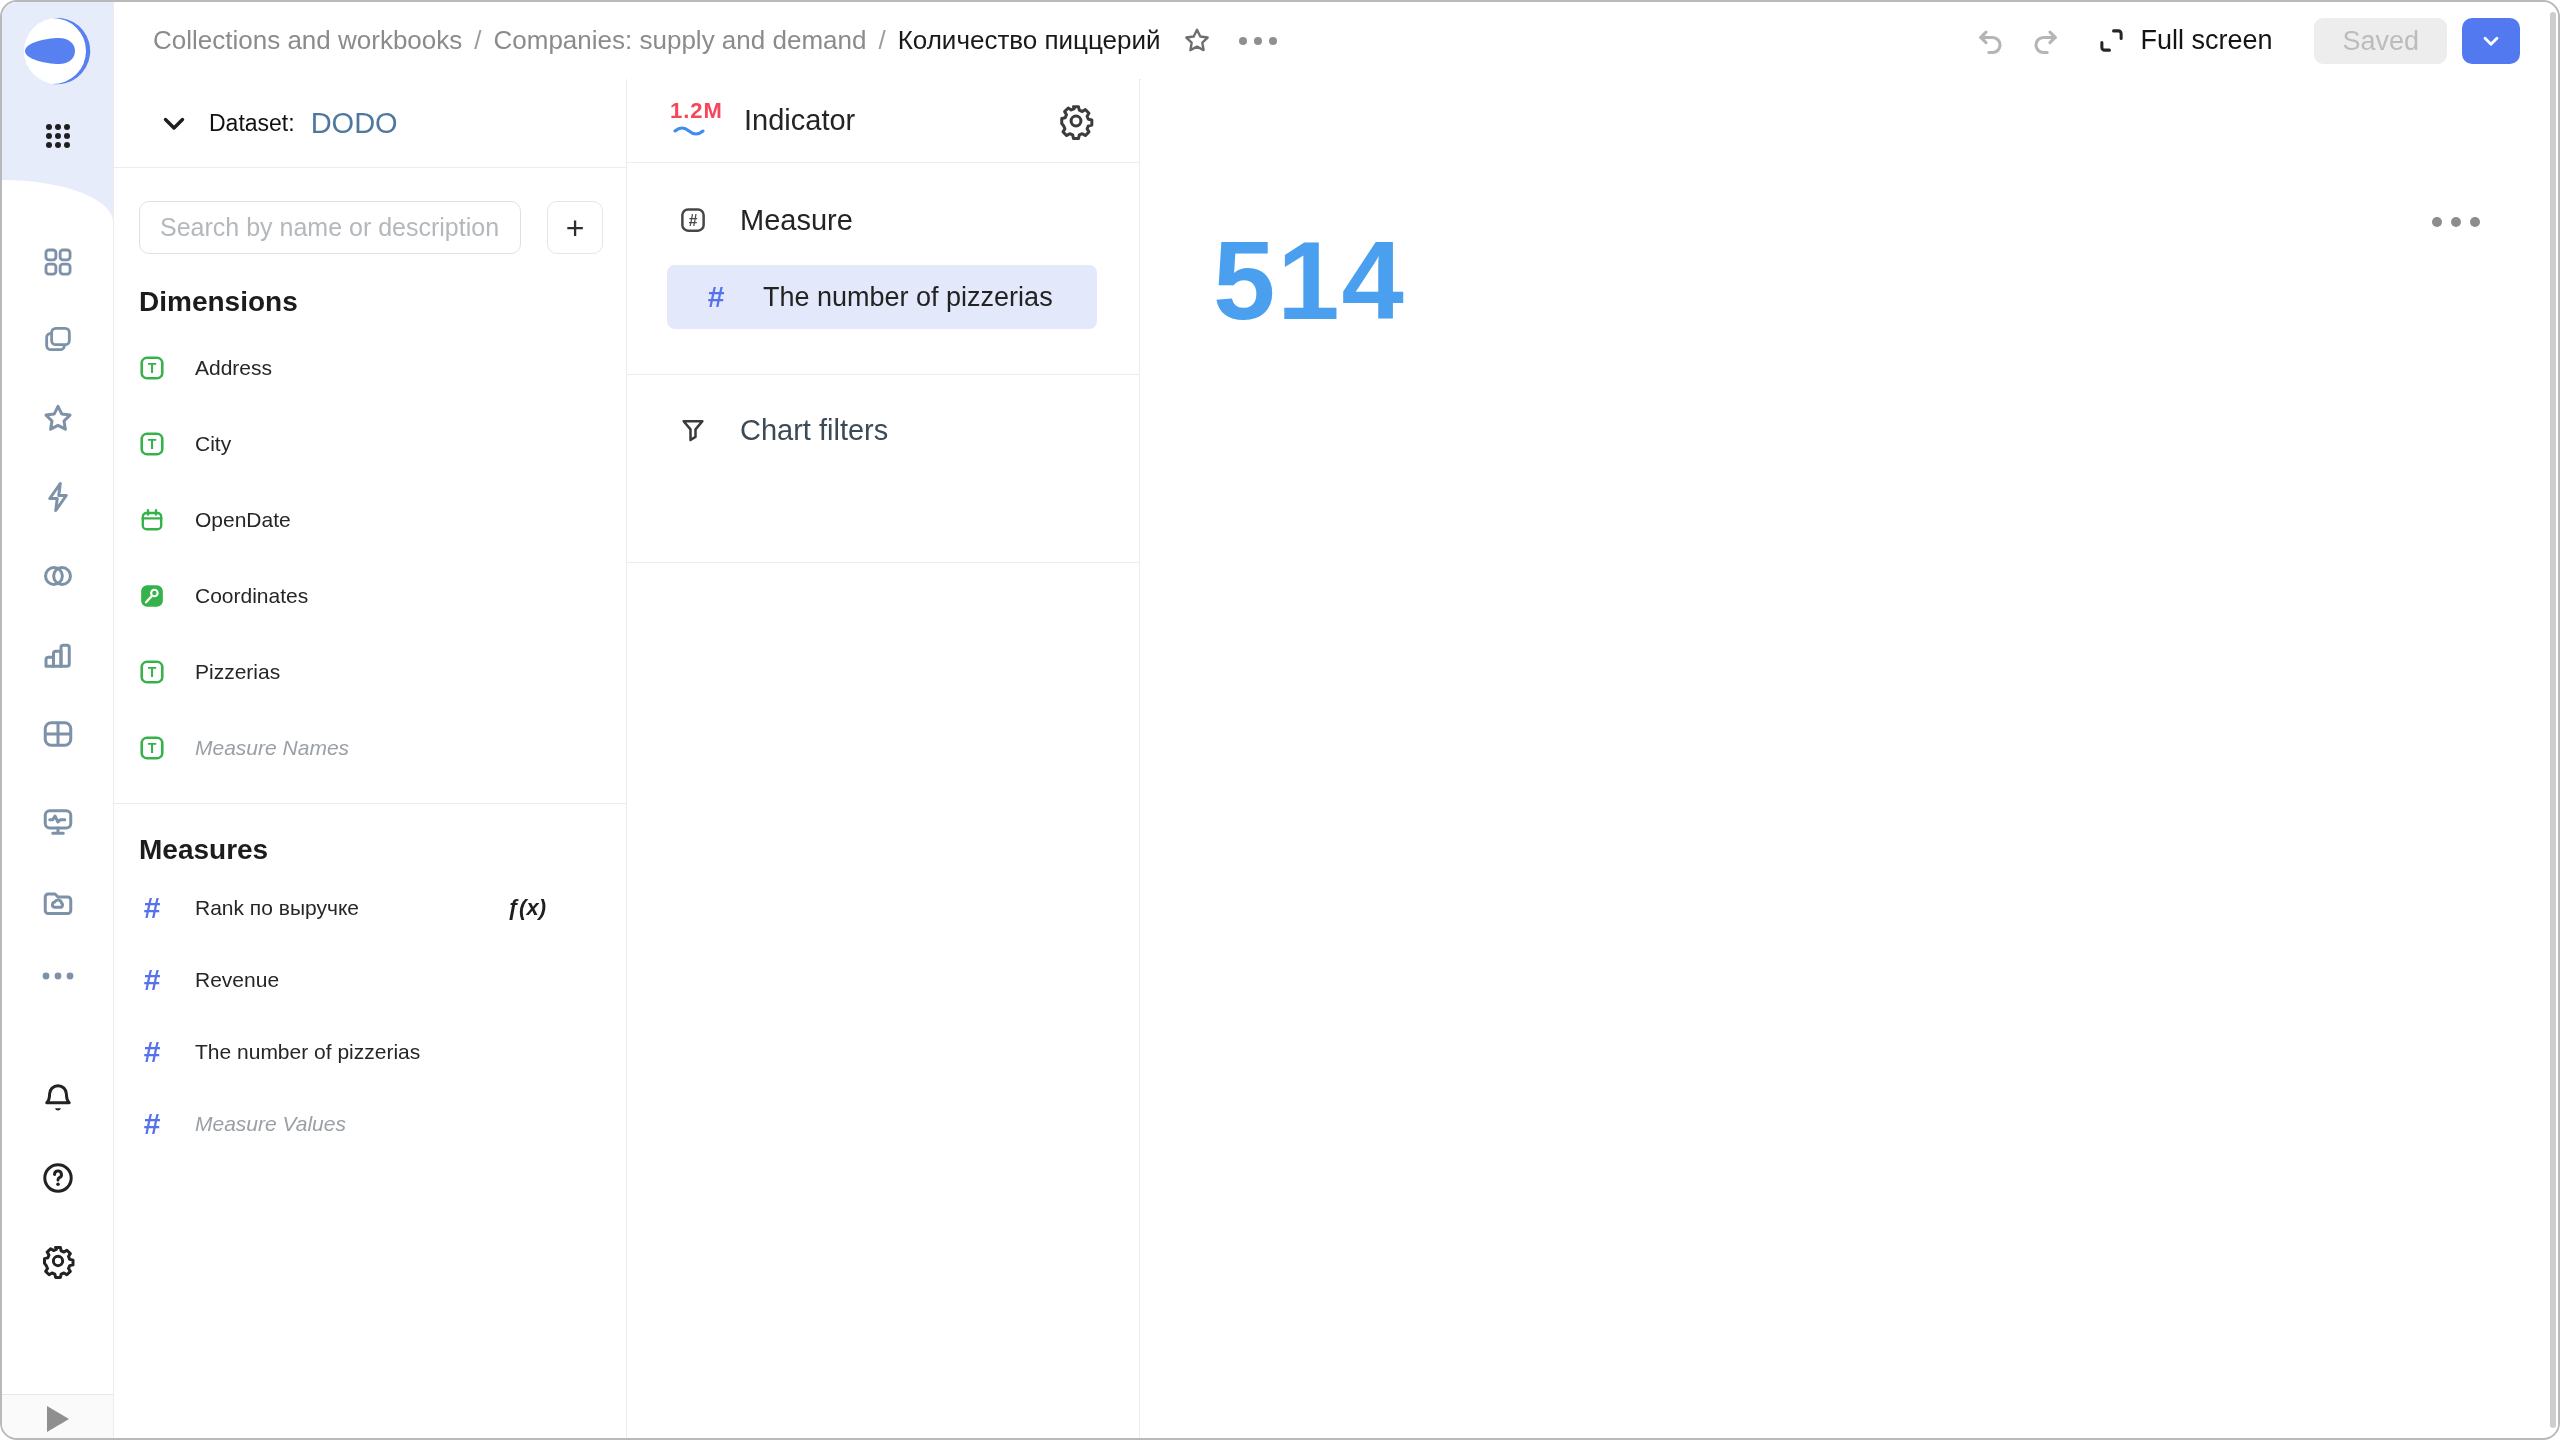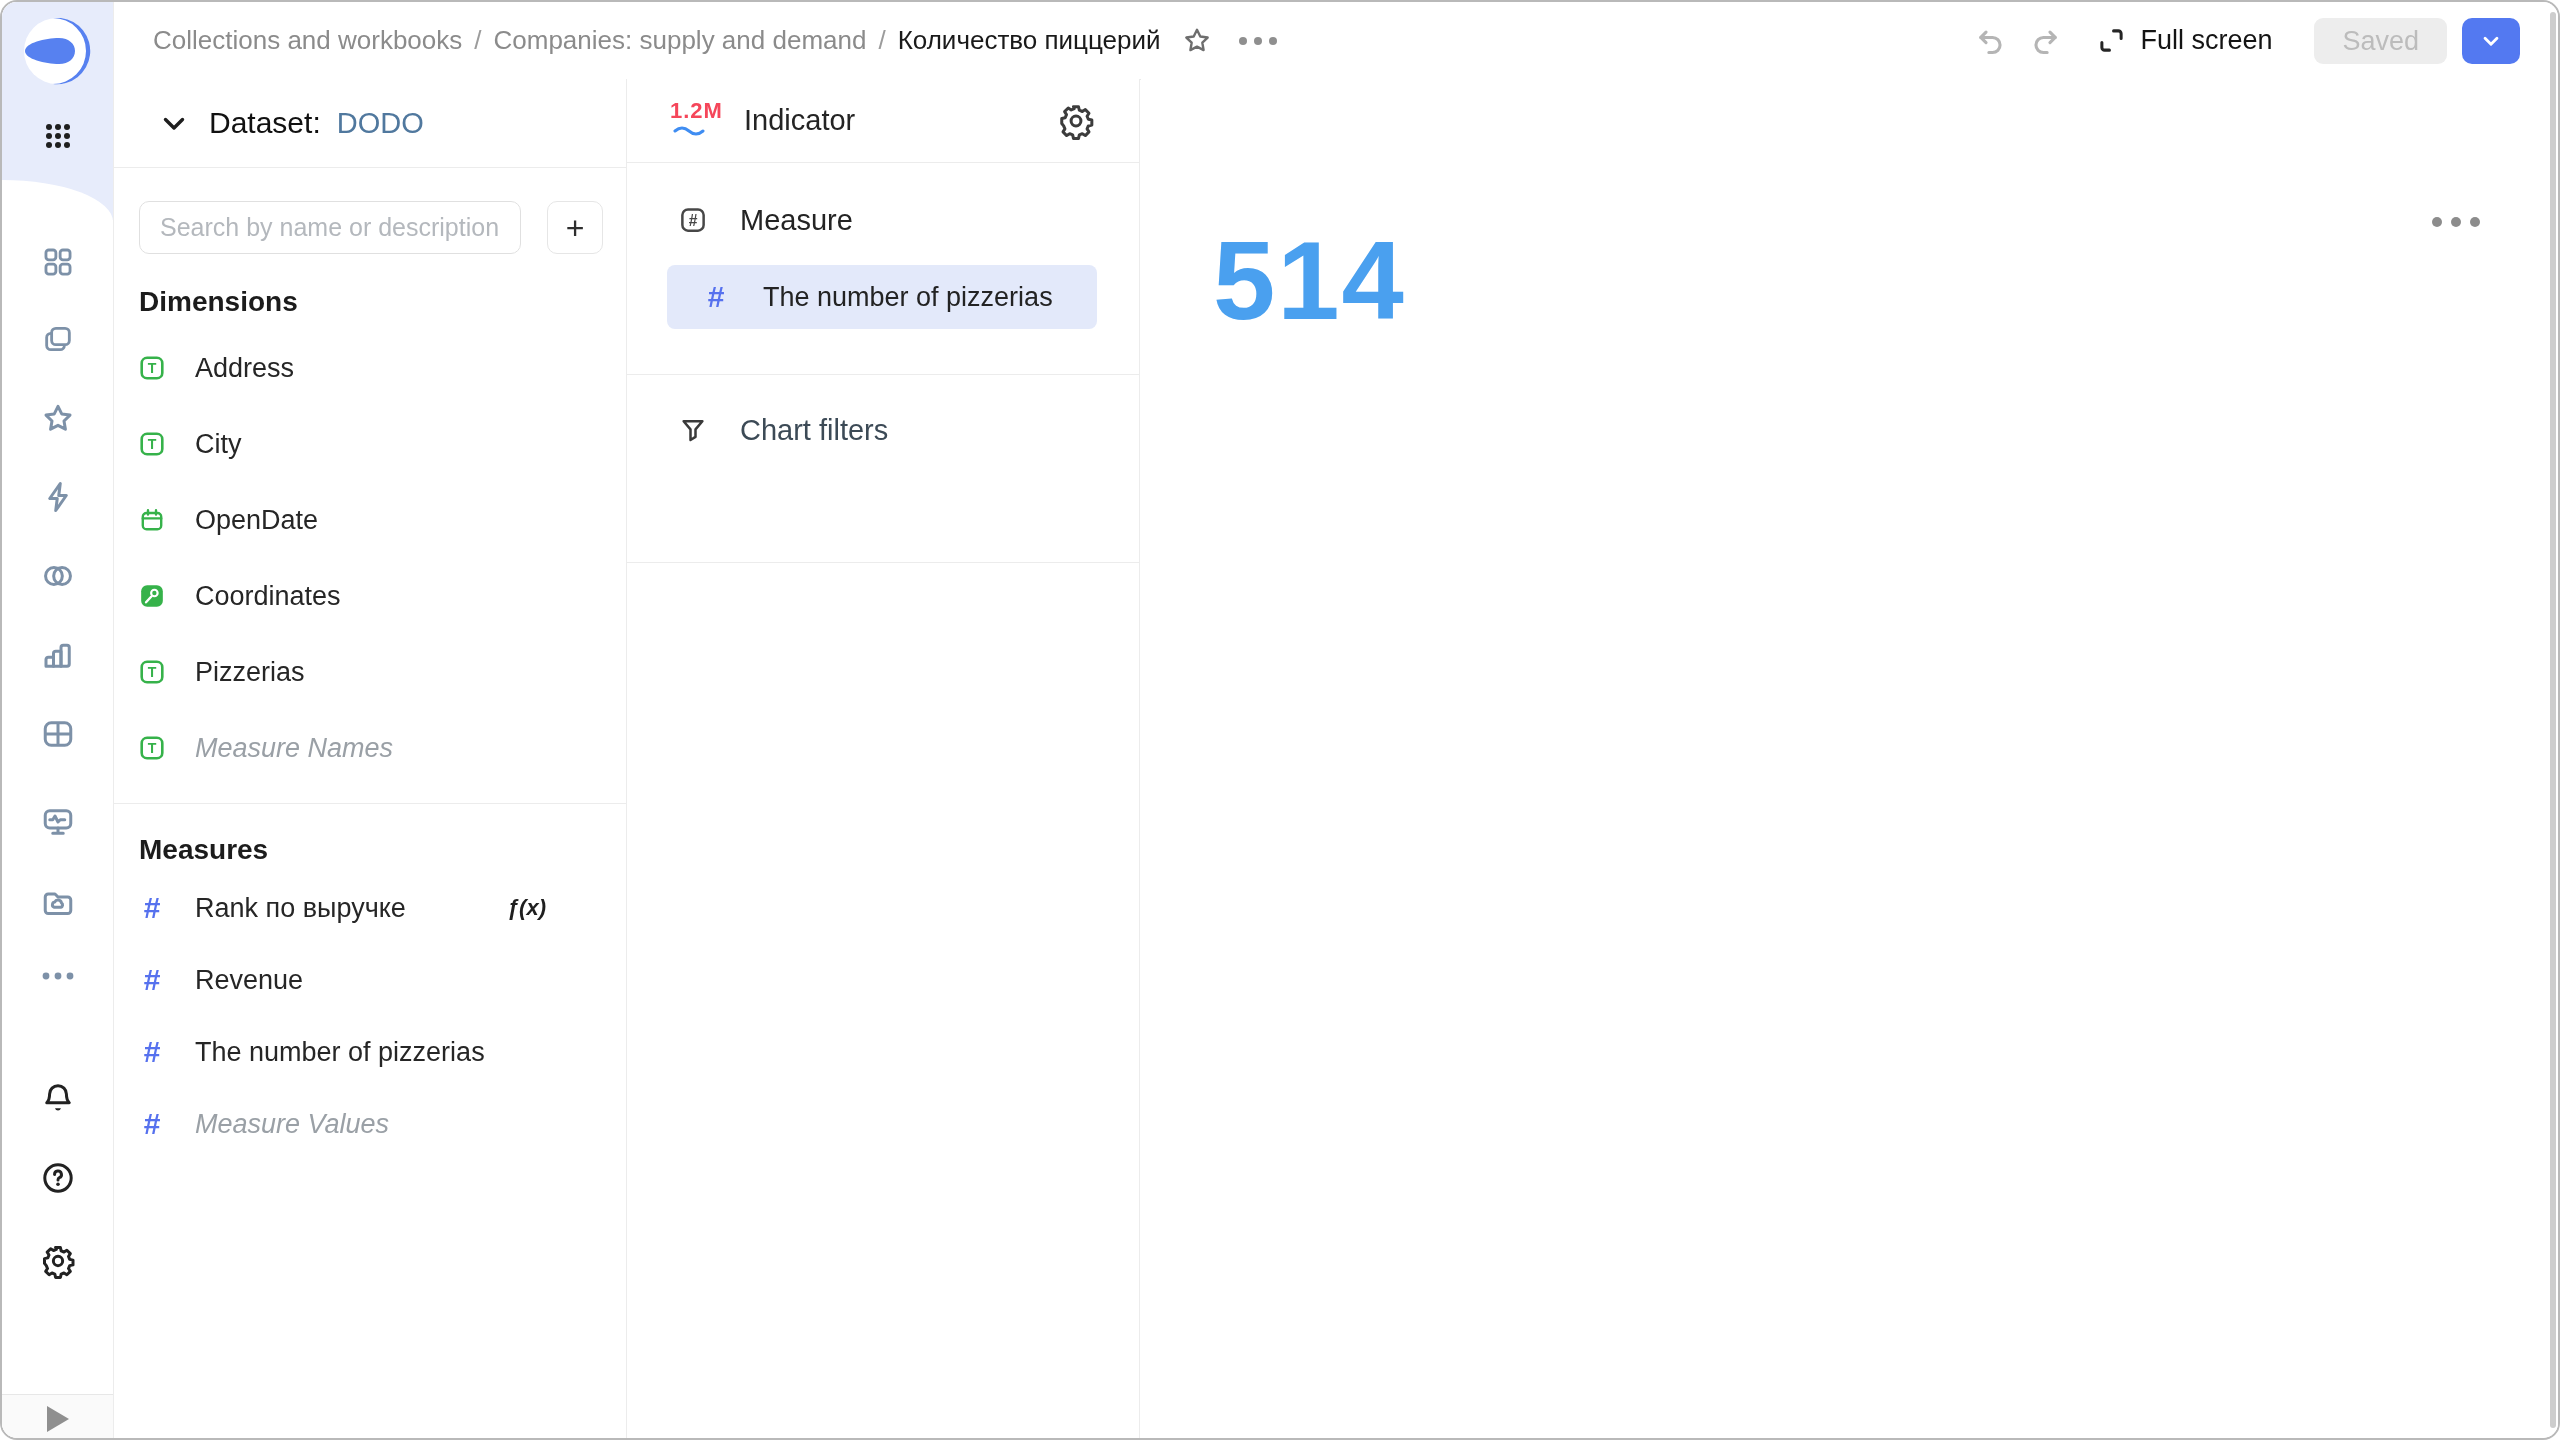--- a/index.html
+++ b/index.html
@@ -26,32 +26,32 @@
   .tb-dots{margin-left:26px;display:flex;gap:7px;}
   .tb-dots i{width:8px;height:8px;border-radius:50%;background:#8f8f8f;}
   .tb-right{margin-left:auto;display:flex;align-items:center;margin-right:38px;}
   .fullscreen-label{font-size:27px;color:#141414;margin-left:12px;margin-right:42px;cursor:pointer;}
   .btn-saved{height:46px;padding:8px 28px;border:none;border-radius:9px;background:#ededed;color:#bcbcbc;font-size:27px;font-family:inherit;margin-right:15px;}
   .btn-chevron{height:46px;width:58px;border:none;border-radius:10px;background:#5379f1;display:flex;align-items:center;justify-content:center;cursor:pointer;}
 
   
   .panel-left{position:absolute;left:111px;top:77px;width:514px;bottom:0;box-sizing:border-box;border-right:1px solid #ececec;background:#fff;}
   .ds-header{height:88px;border-bottom:1px solid #ececec;display:flex;align-items:center;padding-left:44px;}
-  .ds-label{font-size:30px;color:#111;margin-left:18px;}
+  .ds-label{font-size:23px;color:#111;margin-left:18px;}
   .ds-name{font-size:29px;color:#50789e;margin-left:16px;cursor:pointer;}
   .ds-search-row{display:flex;margin:33px 23px 0 26px;}
   .search-input{flex:1;height:53px;box-sizing:border-box;border:1px solid #e0e0e0;border-radius:10px;padding:0 20px;font-size:25px;font-family:inherit;color:#333;outline:none;}
   .search-input::placeholder{color:#b4b8bd;}
   .btn-plus{width:56px;height:53px;margin-left:26px;border:1px solid #e6e6e6;border-radius:10px;background:#fff;font-size:32px;color:#2e2e2e;cursor:pointer;display:flex;align-items:center;justify-content:center;line-height:0;}
   .ds-title{margin:32px 0 0 26px;font-size:28px;font-weight:700;color:#1c1c1c;height:30px;}
   .field-rows{margin-top:14px;}
   .field-row{height:76px;display:flex;align-items:center;padding-left:26px;cursor:grab;}
   .m-rows .field-row{height:72px;}
   .fi{width:26px;height:26px;flex:0 0 auto;}
-  .f-label{font-size:27px;color:#262626;margin-left:30px;}
+  .f-label{font-size:21px;color:#262626;margin-left:30px;}
   .muted .f-label{color:#9aa0a6;font-style:italic;}
   .hash{font-size:30px;font-weight:700;color:#5671ee;width:26px;text-align:center;flex:0 0 auto;}
   .fx{margin-left:auto;margin-right:80px;font-size:22px;font-weight:700;color:#1f1f1f;font-style:italic;}
   .ds-divider{height:1px;background:#ececec;margin-top:17px;}
   .ds-title.measures{margin-top:30px;}
   .m-rows{margin-top:8px;}
 
   
   .panel-cfg{position:absolute;left:625px;top:77px;width:513px;bottom:0;box-sizing:border-box;border-right:1px solid #ececec;background:#fff;}
   .cfg-header{height:83px;border-bottom:1px solid #ececec;display:flex;align-items:center;padding:0 44px 0 43px;}

